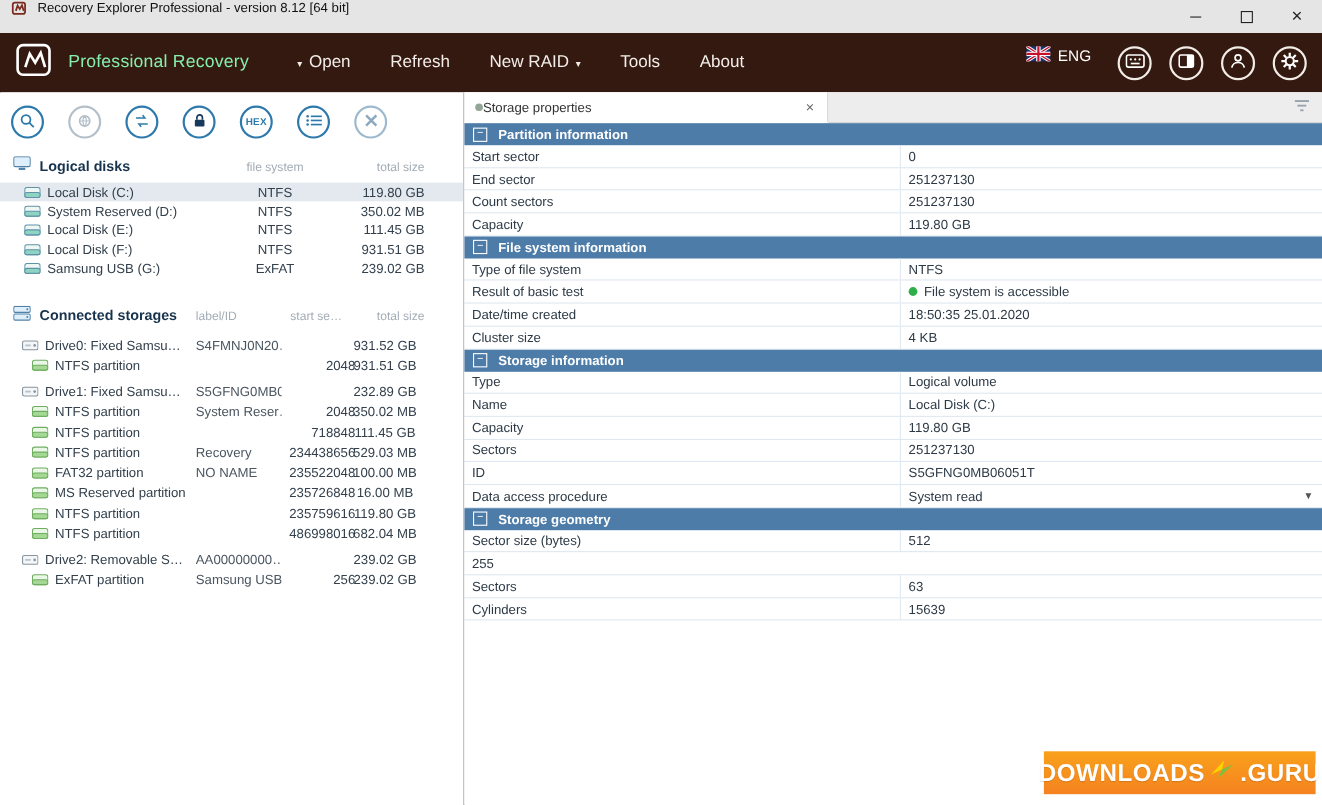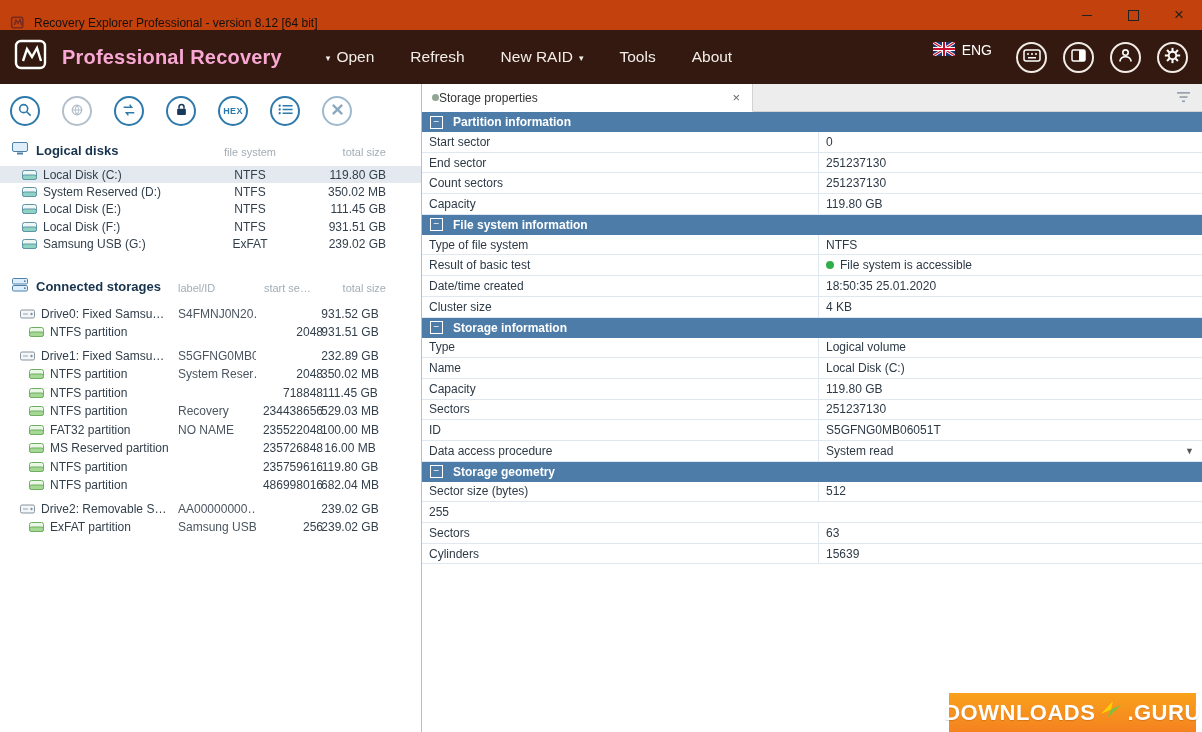--- a/index.html
+++ b/index.html
@@ -1,31 +1,31 @@
 <!DOCTYPE html>
 <html><head>
 <meta charset="utf-8">
 <style>
   html,body{margin:0;padding:0}
   body{width:1202px;height:732px;position:relative;overflow:hidden;background:#fff;
        font-family:"Liberation Sans",sans-serif;box-shadow:inset 0 0 0 1px #6b6b6b}
 
   
-  .titlebar{height:30px;display:flex;align-items:flex-end;background:#c2410c}
+  .titlebar{height:30px;display:flex;align-items:flex-start;background:#e5e5e5}
   .app-icon{margin:0 8px 0 10px;display:flex}
   .title-text{font-size:12px;color:#111}
   .win-controls{margin-left:auto;display:flex;height:100%}
   .wbtn{width:46px;height:100%;display:grid;place-items:center;color:#222;font-size:15px}
   .glyph-min{width:10px;border-top:1px solid #222;display:block}
   .glyph-max{width:9px;height:9px;border:1px solid #222;display:block}
 
   
   .header{height:54px;background:#33190f;display:flex;align-items:center}
   .brand{display:flex;align-items:center;gap:10px;padding-left:12px}
-  .brand-text{color:#f9a8d4;font-weight:bold;font-size:20px;letter-spacing:.2px}
+  .brand-text{color:#86efac;font-weight:normal;font-size:16px;letter-spacing:.2px}
   .menu{display:flex;gap:36px;margin-left:44px}
   .menu-item{color:#f3ede9;font-size:15.5px;display:flex;align-items:center;gap:6px;cursor:default}
   .caret{font-size:9px;position:relative;top:1px}
   .header-right{margin-left:auto;display:flex;align-items:flex-start;gap:16px;padding-right:14px}
   .lang{display:flex;align-items:center;gap:7px;color:#fff;font-size:14px;margin-right:8px}
   .hbtn{width:31px;height:31px;border:2px solid #f2ece7;border-radius:50%;display:grid;place-items:center;background:transparent;padding:0}
 
   
   .main{position:absolute;top:84px;left:0;right:0;bottom:0;display:flex}
   .left{width:421px;border-right:1px solid #bdbdbd;position:relative;background:#fff}
@@ -77,21 +77,21 @@
   .sec-header{height:20px;background:#4d7ca8;display:flex;align-items:center;color:#fff}
   .collapse{width:11px;height:11px;border:1px solid #fff;margin:0 10px 0 8px;font-size:10px;line-height:9px;text-align:center;flex:none}
   .sec-title{font-weight:bold;font-size:12px}
   .prow{display:flex;height:19.7px;border-bottom:1px solid #dfe8f0;font-size:12px;color:#2d3a46}
   .plabel{width:389px;padding-left:7px;display:flex;align-items:center;border-right:1px solid #dfe8f0;flex:none}
   .pvalue{flex:1;padding-left:7px;display:flex;align-items:center;gap:6px;position:relative}
   .gdot{width:8px;height:8px;border-radius:50%;background:#2fae4a;flex:none}
   .ddc{position:absolute;right:8px;font-size:9px;color:#555}
 
   
-  .watermark{position:absolute;right:6px;bottom:0;width:247px;height:39px;
+  .watermark{position:absolute;right:6px;bottom:10px;width:247px;height:39px;
     background:linear-gradient(#f9a11b,#f58220);display:flex;align-items:center;justify-content:center;gap:4px;
     color:#fff;font-weight:bold;font-size:22px;letter-spacing:.5px;text-shadow:0 1px 1px rgba(0,0,0,.15)}
 </style>
 </head>
 <body>
 
 <div class="titlebar">
   <span class="app-icon">
     <svg width="16" height="15" viewBox="0 0 40 36">
         <rect x="4" y="5" width="28" height="26" rx="5" fill="none" stroke="#7a2a1e" stroke-width="4"></rect>

